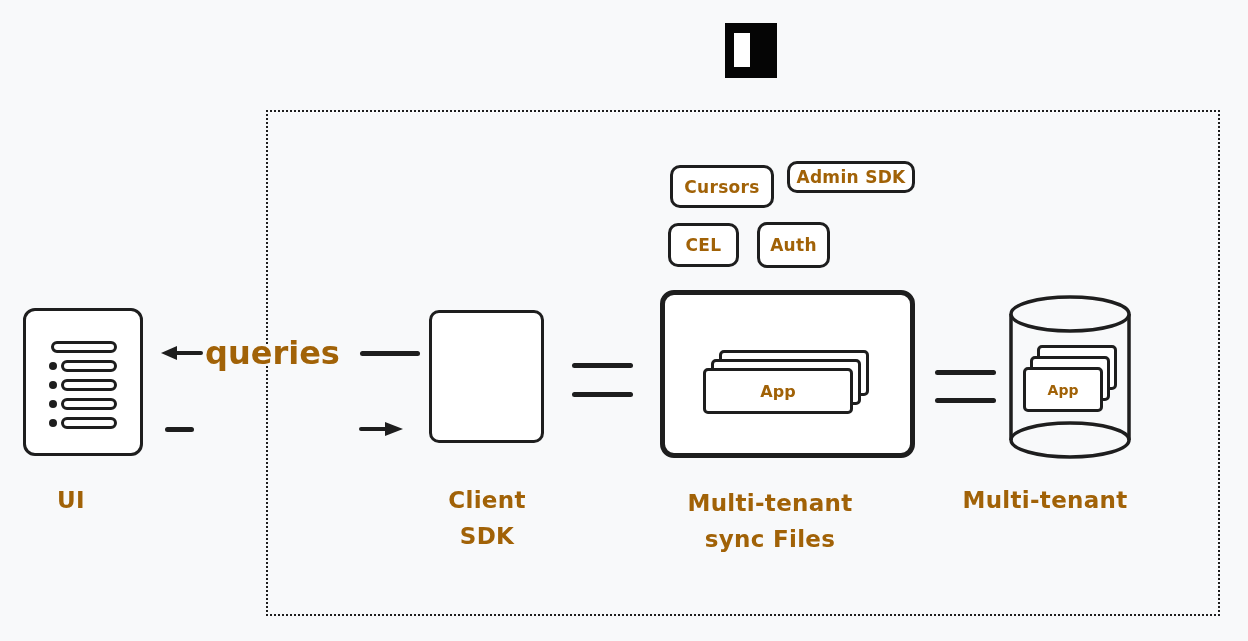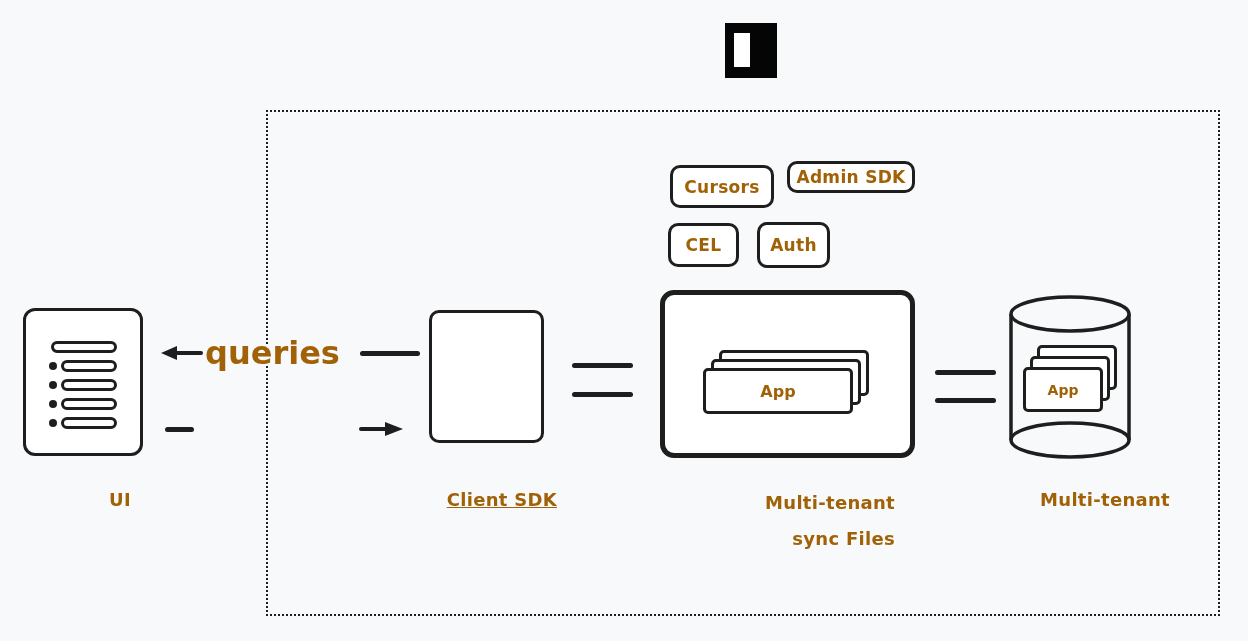--- a/index.html
+++ b/index.html
@@ -25,22 +25,22 @@
   }
   .server-box { border-width: 5px; border-radius: 14px; }
   .list-icon { position: absolute; left: 50%; top: 30px; transform: translateX(-50%);
     display: flex; flex-direction: column; gap: 7px; align-items: flex-end; }
   .list-row { display: flex; align-items: center; gap: 4px; height: 12px; }
   .list-dot { width: 8px; height: 8px; border-radius: 50%; background: #1e1e1e; }
   .list-bar { height: 12px; border: 3px solid #1e1e1e; border-radius: 7px; background: #fff; }
   .bar-wide { width: 66px; }
   .bar-norm { width: 56px; }
   .node-label {
-    position: absolute; text-align: right; font-weight: bold;
-    font-size: 18px; line-height: 36px; letter-spacing: 0.3px;
+    position: absolute; text-align: center; font-weight: bold;
+    font-size: 23px; line-height: 36px; letter-spacing: 0.3px;
   }
   .edge-label {
     position: absolute; text-align: right; font-weight: bold; font-size: 32px;
     text-shadow: 2px 0 0 #f8f9fa, -2px 0 0 #f8f9fa, 0 2px 0 #f8f9fa, 0 -2px 0 #f8f9fa,
                  2px 2px 0 #f8f9fa, -2px -2px 0 #f8f9fa, 2px -2px 0 #f8f9fa, -2px 2px 0 #f8f9fa;
   }
   .hline { position: absolute; height: 5px; background: #1e1e1e; border-radius: 3px; }
   .card {
     position: absolute; background: #ffffff; border: 3px solid #1e1e1e; border-radius: 5px;
     display: flex; align-items: center; justify-content: center; font-weight: bold;
@@ -103,21 +103,21 @@
   <div class="edge-label" style="left:205px;top:334px;width:130px;">queries</div>
   <div class="hline" style="left:360px;top:351px;width:60px;"></div>
 
   <div class="hline" style="left:165px;top:427px;width:29px;"></div>
   <svg class="arrow-svg" style="left:357px;top:420px;" width="50" height="18">
     <path d="M 4 9 L 34 9" stroke="#1e1e1e" stroke-width="4" stroke-linecap="round" fill="none"></path>
     <polygon points="46,9 28,2 28,16" fill="#1e1e1e"></polygon>
   </svg>
 
   <div class="box" style="left:429px;top:310px;width:115px;height:133px;border-radius:10px;"></div>
-  <div class="node-label" style="left:417px;top:482px;width:140px;text-decoration:underline;">Client SDK</div>
+  <div class="node-label" style="left:417px;top:482px;width:140px;">Client SDK</div>
 
   <div class="hline" style="left:572px;top:363px;width:61px;"></div>
   <div class="hline" style="left:572px;top:392px;width:61px;"></div>
 
   <div class="box server-box" style="left:660px;top:290px;width:255px;height:168px;"></div>
   <div class="card" style="left:719px;top:350px;width:150px;height:46px;"></div>
   <div class="card" style="left:711px;top:359px;width:150px;height:46px;"></div>
   <div class="card" style="left:703px;top:368px;width:150px;height:46px;font-size:16px;">
     <span>App</span>
   </div>

